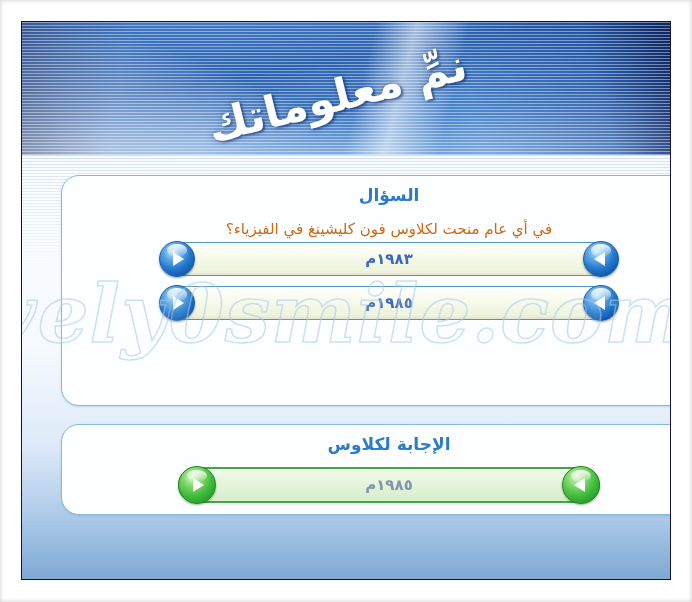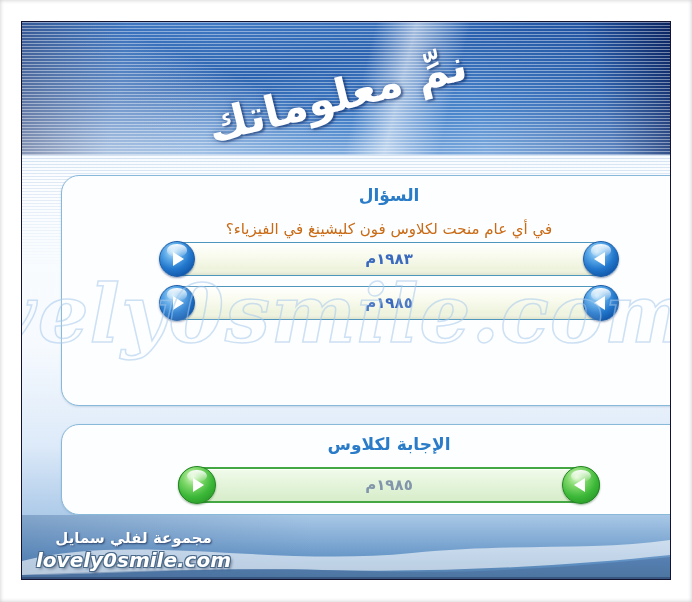--- a/index.html
+++ b/index.html
@@ -206,25 +206,15 @@
         </span>
         <span class="bar-label">١٩٨٥م</span>
         <span class="round-btn green right">
           <span class="tri left"></span>
         </span>
       </div>
     </div>
 
     <div class="watermark">lovely0smile.com</div>
 
-    <div class="footer">
-      <svg width="648" height="64" viewBox="0 0 648 64">
-        <path d="M0,46 C110,18 250,52 390,38 C490,28 575,36 648,25 L648,40 C555,50 430,58 300,55 C175,52 80,60 0,60 Z" fill="rgba(255,255,255,0.60)"></path>
-        <path d="M0,60 C100,56 220,52 340,56 C460,60 570,50 648,42 L648,64 L0,64 Z" fill="rgba(70,105,150,0.45)"></path>
-      </svg>
-      <div class="brand">
-        <div class="brand-ar">مجموعة لفلي سمايل</div>
-        <div class="brand-en">lovely0smile.com</div>
-      </div>
-    </div>
 
   </div>
 </div>
 
 </body></html>

